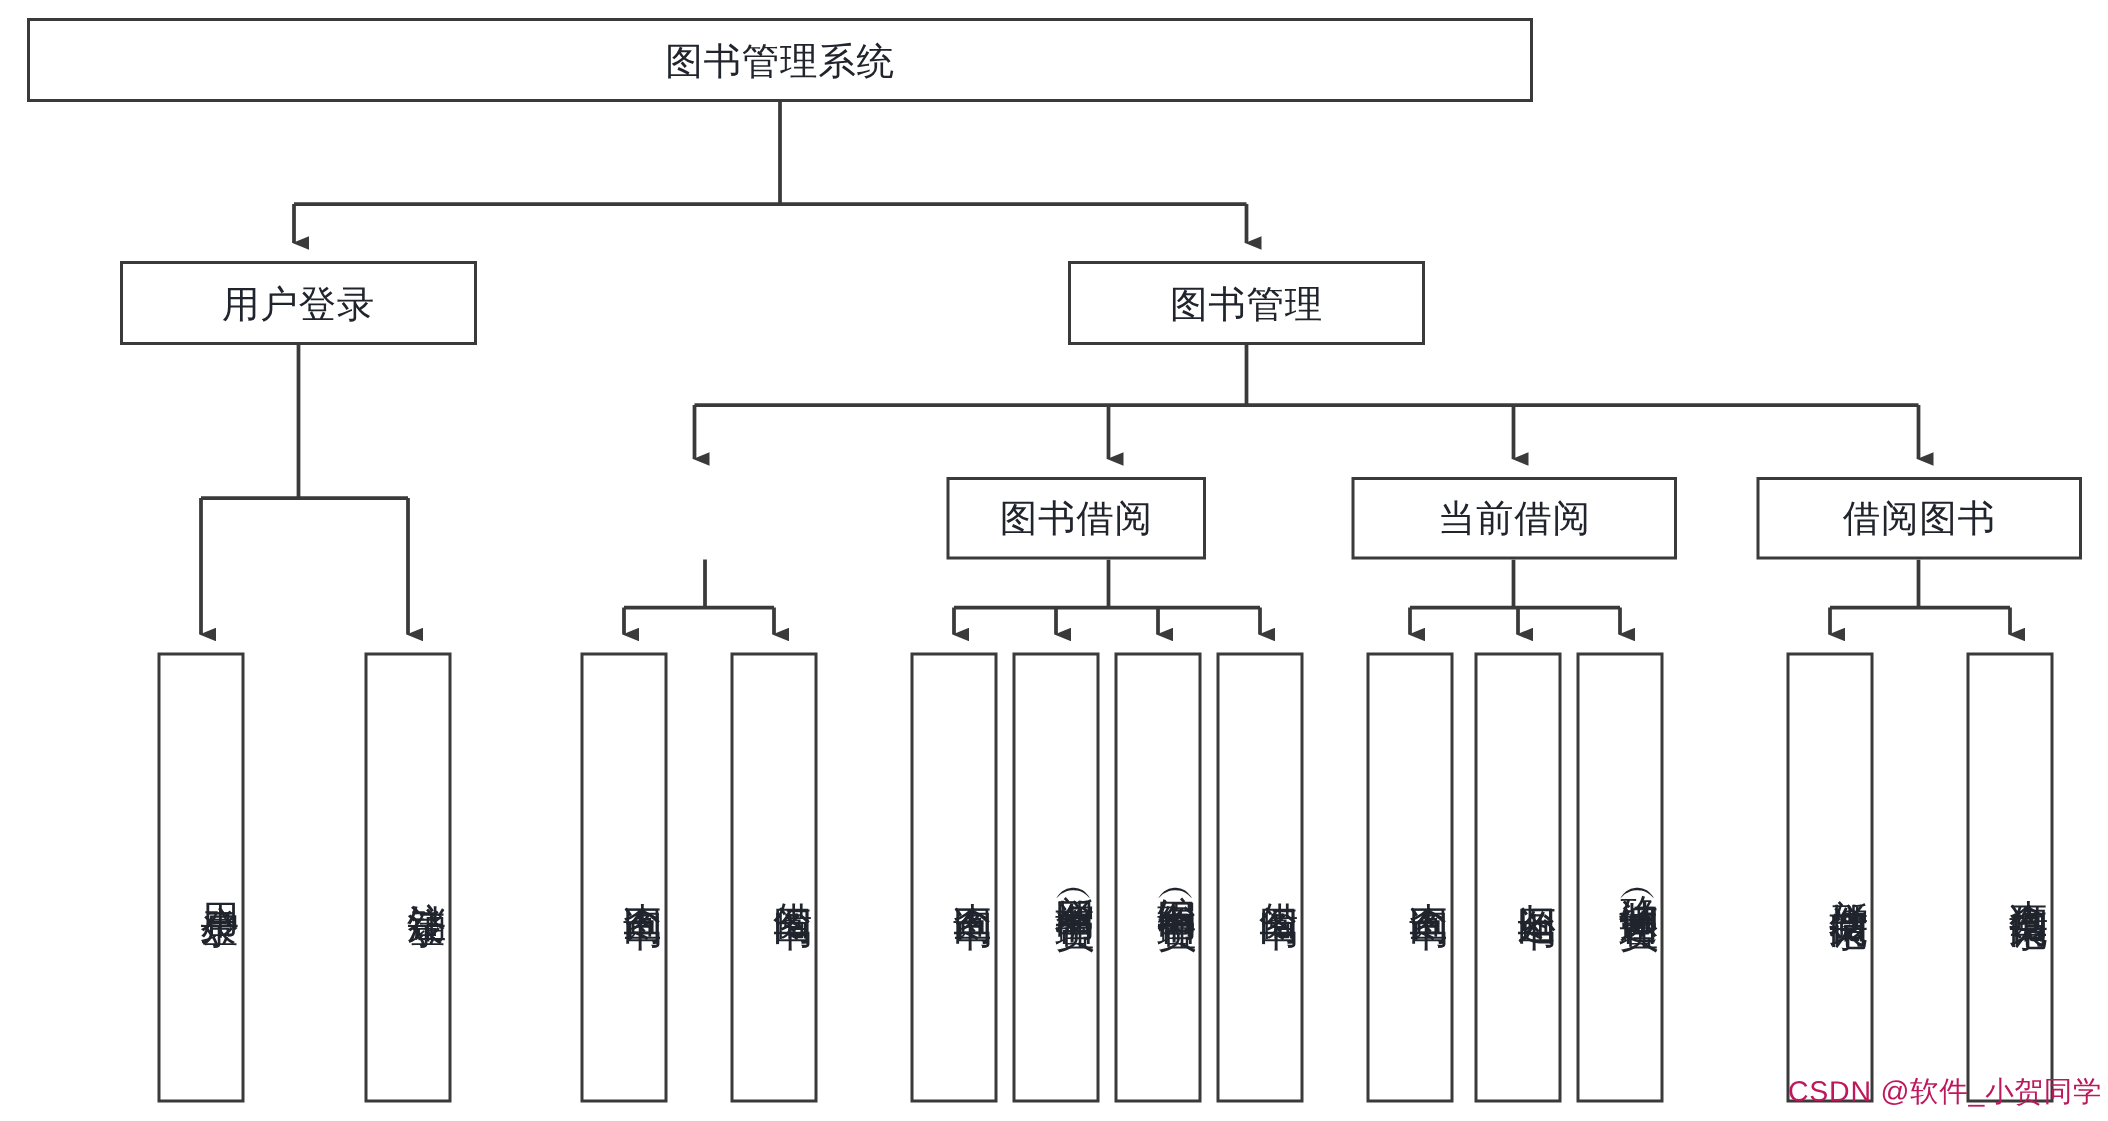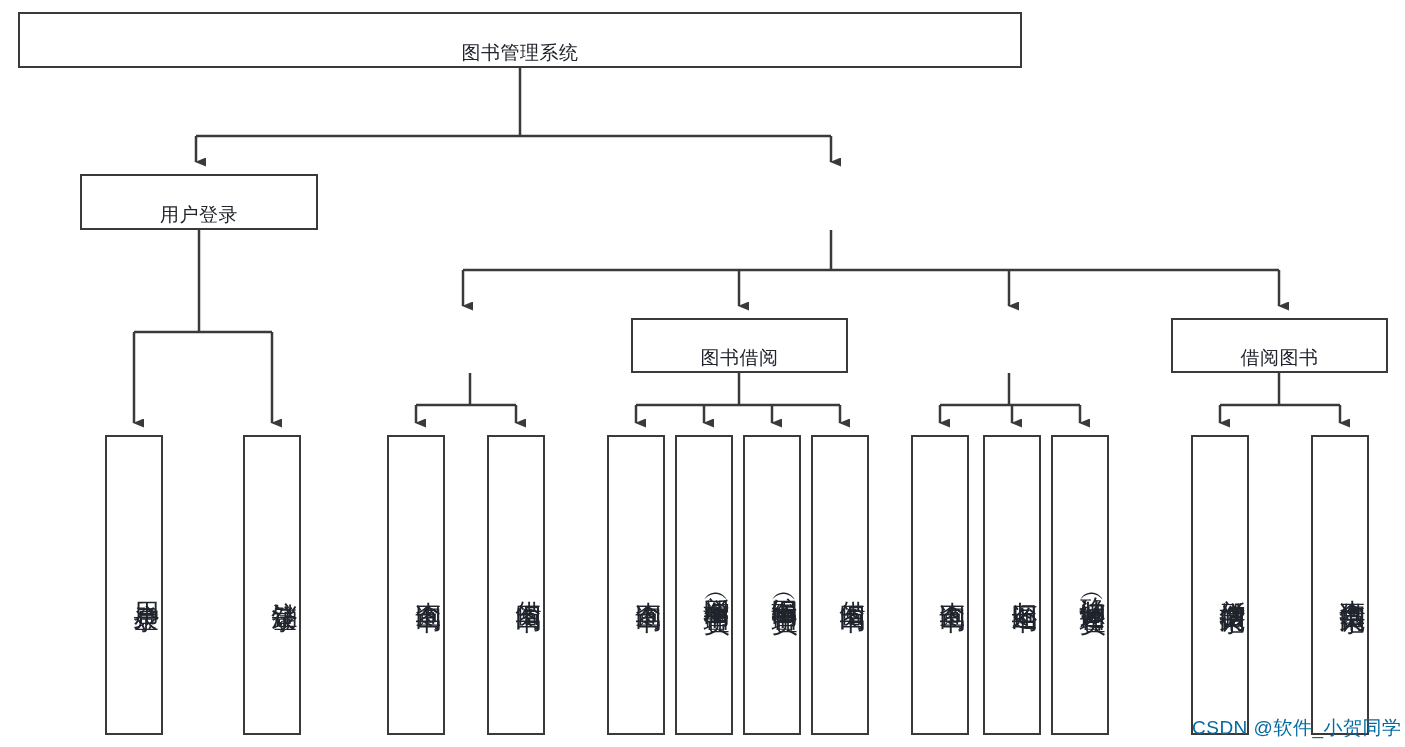--- a/index.html
+++ b/index.html
@@ -31,44 +31,43 @@
     position: absolute;
     box-sizing: border-box;
     background: #ffffff;
     border: 2.5px solid #3a3a3a;
     display: flex;
     align-items: center;
     justify-content: center;
     color: #20242c;
   }
   .node.horizontal {
-    font-size: 19px;
+    font-size: 25px;
     letter-spacing: 0.5px;
-    align-items: flex-end;
   }
   .node.vertical {
     writing-mode: vertical-rl;
     text-orientation: upright;
     font-size: 26px;
     line-height: 1.12;
     letter-spacing: 2px;
     padding-top: 6px;
     padding-bottom: 6px;
     align-items: flex-start;
     justify-content: center;
   }
   .node.vertical > span {
     display: block;
     writing-mode: vertical-rl;
     text-orientation: upright;
   }
   .watermark {
     position: absolute;
     font-size: 19px;
-    color: #0369a1;
+    color: #be185d;
     white-space: nowrap;
     letter-spacing: 0.5px;
   }
 </style>
 </head>
 <body>
 
 <div id="diagram-root">
 
   <svg class="wires" viewBox="0 0 1405 747">
@@ -122,26 +121,32 @@
   </svg>
 
   <div class="node horizontal" style="left:18px; top:12px; width:1004px; height:56px;">
     <span>图书管理系统</span>
   </div>
 
   <div class="node horizontal" style="left:80px; top:174px; width:238px; height:56px;">
     <span>用户登录</span>
   </div>
 
-
-
-  <div class="node horizontal" style="left:631px; top:318px; width:217px; height:55px;">
+  <div class="node horizontal" style="left:712px; top:174px; width:238px; height:56px;">
+    <span>图书管理</span>
+  </div>
+
+
+  <div class="node horizontal" style="left:631px; top:318px; width:173px; height:55px;">
     <span>图书借阅</span>
   </div>
 
+  <div class="node horizontal" style="left:901px; top:318px; width:217px; height:55px;">
+    <span>当前借阅</span>
+  </div>
 
   <div class="node horizontal" style="left:1171px; top:318px; width:217px; height:55px;">
     <span>借阅图书</span>
   </div>
 
   <div class="node vertical" style="left:105px; top:435px; width:58px; height:300px;">
     <span>用户登录</span>
   </div>
 
   <div class="node vertical" style="left:243px; top:435px; width:58px; height:300px;">

